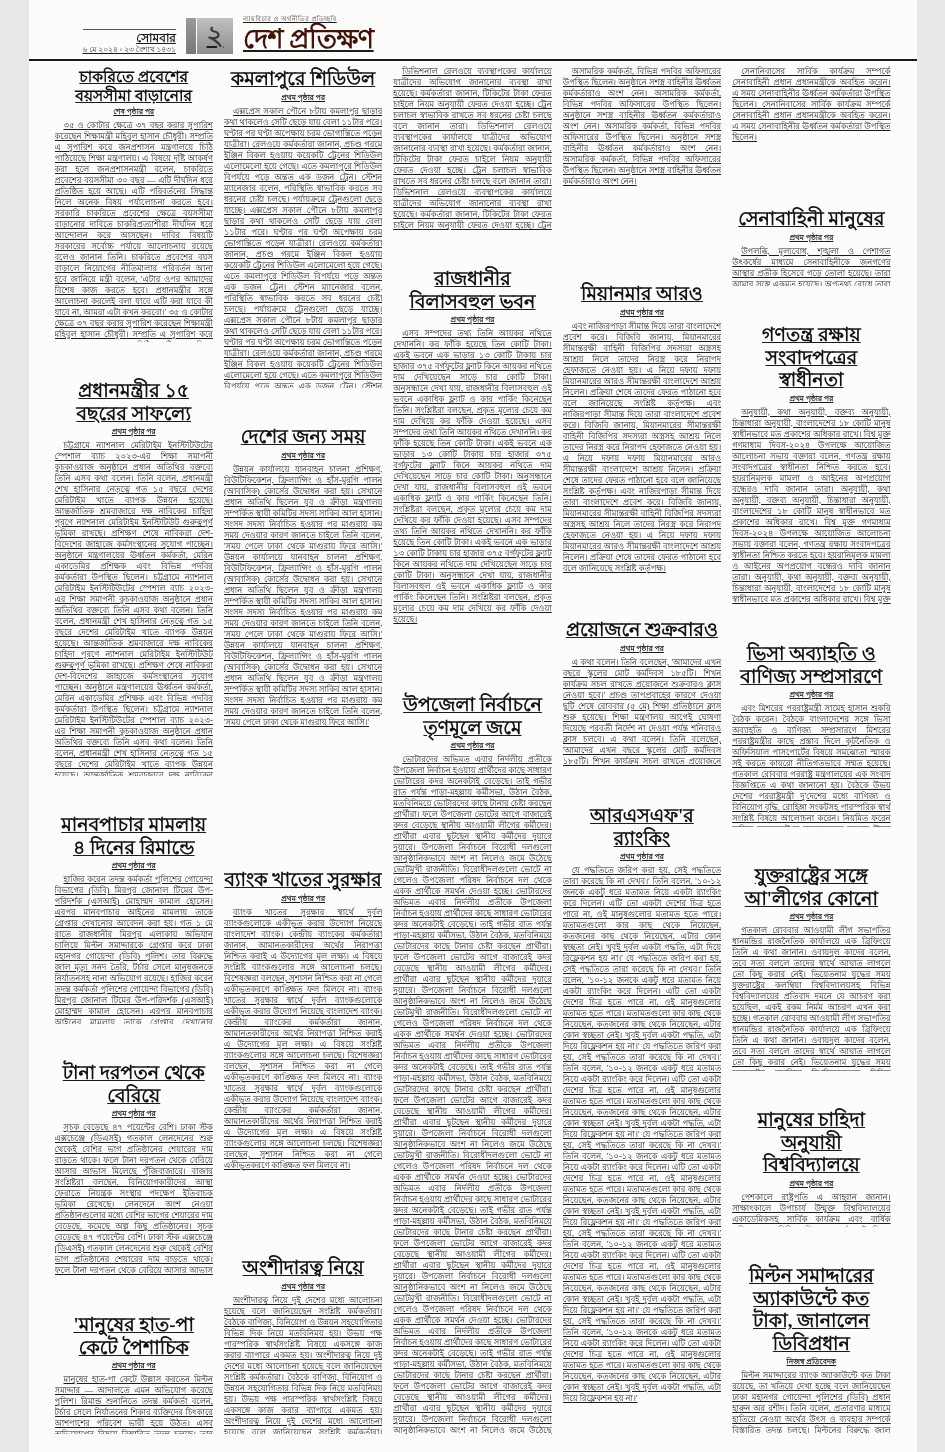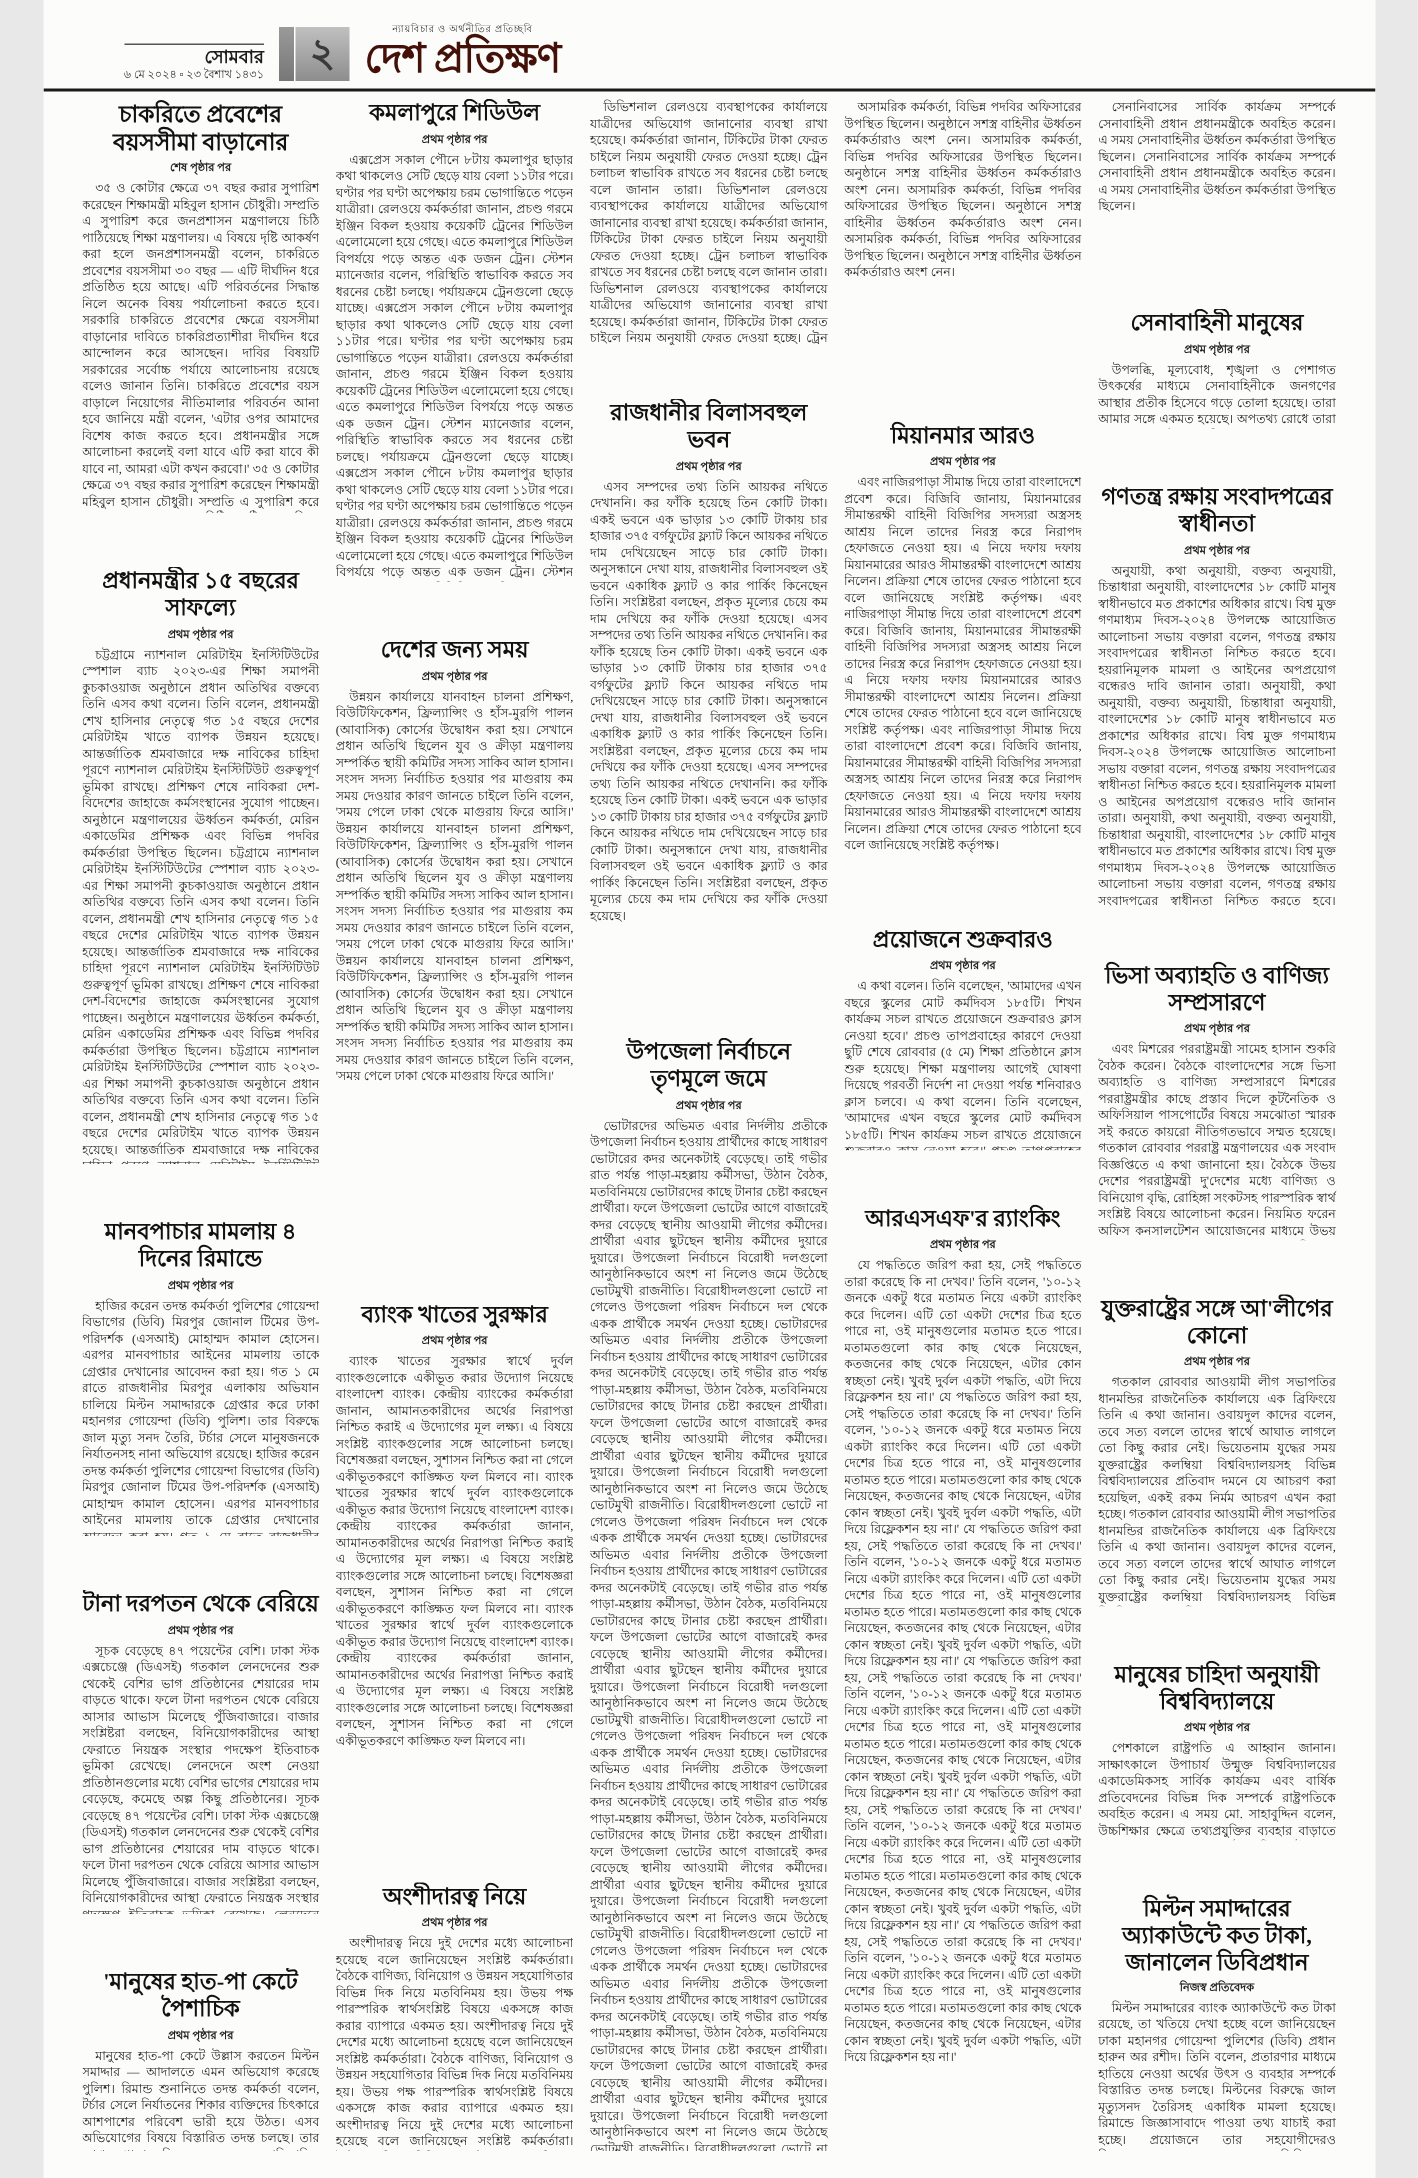--- a/index.html
+++ b/index.html
@@ -2,54 +2,55 @@
 <html lang="bn" style="--masthead-color: #441109;"><head>
 <meta charset="utf-8">
 <style>
   :root{ --masthead-color:#441109; }
   *{ box-sizing:border-box; margin:0; padding:0; }
   html,body{ background:#e8e8e8; }
   .page{
     width:888px; height:1452px; margin:0 auto; background:#fcfcfa;
     color:#1c1c1c; overflow:hidden; position:relative;
     font-family:"Liberation Serif","DejaVu Serif",serif;
+    text-decoration:underline;
   }
   
   header{
     display:flex; align-items:flex-end; gap:10px;
     padding:14px 26px 5px 26px; border-bottom:2px solid #1a1a1a;
   }
   .dateblock{ text-align:right; margin-left:28px; line-height:1.15; border-top:1px solid #555; padding-top:2px; }
   .weekday{ font-size:12px; font-weight:bold; }
   .dateline{ font-size:7.5px; color:#333; white-space:nowrap; }
   .pagenum-wrap{ display:flex; align-items:stretch; height:36px; }
   .pagenum-strip{
     width:11px; background:linear-gradient(180deg,#9a9a9a,#777);
     border-right:1px solid #fff;
   }
   .pagenum{
     width:36px; background:linear-gradient(180deg,#c0c0c0,#8d8d8d);
     color:#3a3a3a; font-size:26px; font-weight:bold; text-align:center; line-height:36px;
   }
   .section-title{ font-size:23px; font-weight:bold; letter-spacing:.5px; margin-right:auto; padding-bottom:2px; }
-  .masthead{ text-align:center; padding-bottom:1px; }
+  .masthead{ text-align:left; padding-bottom:1px; }
   .masthead-tagline{ font-size:6.5px; color:#3a3a3a; letter-spacing:.5px; }
   .masthead-title{
     font-size:27px; font-weight:bold; color:var(--masthead-color);
     line-height:1.05; letter-spacing:-.5px;
     font-family:"Liberation Serif","DejaVu Serif",serif;
   }
   
   .cols{
     display:flex; gap:11px; padding:5px 26px 8px 26px; height:1385px; overflow:hidden;
   }
   .col{ flex:1 1 0; min-width:0; display:flex; flex-direction:column; overflow:hidden;gap:32px; }
   article{ overflow:hidden; margin-bottom:4px; display:flex; flex-direction:column; }
   .hl{
-    font-size:15px; font-weight:bold; text-align:center; line-height:1.18;
+    font-size:19px; font-weight:bold; text-align:center; line-height:1.18;
     padding:2px 0 1px 0; color:#111;
   }
   .hl-lg{ font-size:15.5px; }
   .cont{ font-size:7.5px; font-weight:bold; text-align:center; color:#222; padding-bottom:2px; }
   .body{
     font-size:8.3px; line-height:11px; text-align:justify; color:#242424;
     overflow:hidden; flex:1; min-height:0;
     text-indent:9px;
   }
 </style>

